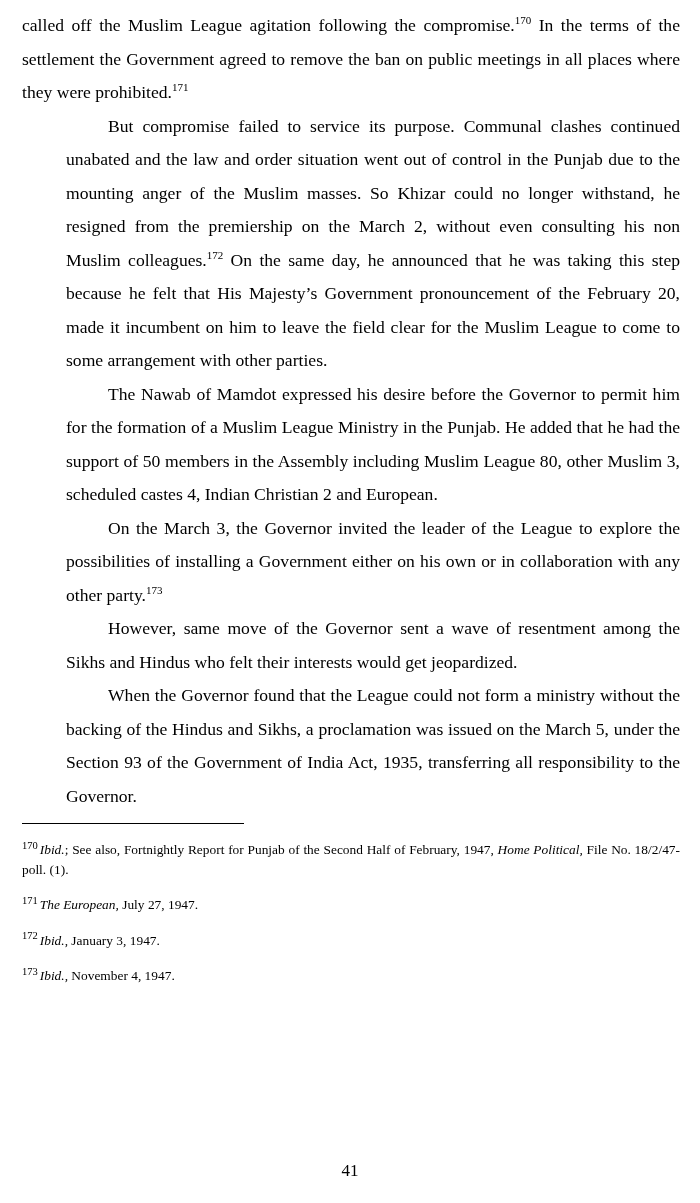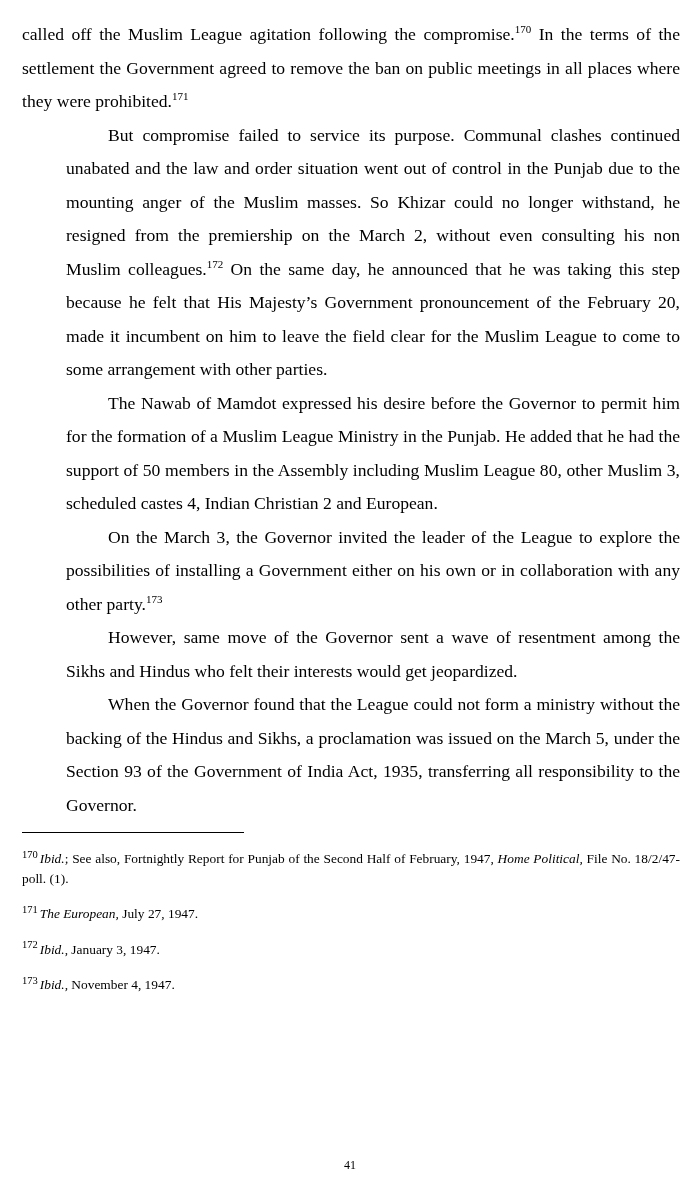--- a/index.html
+++ b/index.html
@@ -11,21 +11,21 @@
     width: 700px;
     min-height: 1203px;
     font-family: "Liberation Serif", "DejaVu Serif", serif;
     color: #000000;
   }
   .page {
     position: relative;
     width: 700px;
     min-height: 1203px;
     box-sizing: border-box;
-    padding: 18px 20px 0 22px;
+    padding: 9px 20px 0 22px;
   }
   .body-text p {
     margin: 0;
     font-size: 17.6px;
     line-height: 33.5px;
     text-align: justify;
     text-justify: inter-word;
     hyphens: none;
   }
   .body-text p.indent {
@@ -56,23 +56,23 @@
     font-size: 10.5px;
     vertical-align: super;
     line-height: 0;
     margin-right: 2px;
   }
   .it { font-style: italic; }
   .page-number {
     position: absolute;
     left: 0;
     right: 0;
-    bottom: 30px;
+    bottom: 22px;
     text-align: center;
-    font-size: 12px;
+    font-size: 17px;
   }
 </style>
 </head>
 <body>
 
 <div class="page">
 
   <div class="body-text">
     <p class="indent-0" id="p0"><span>called off the Muslim League agitation following the compromise.</span><sup>170</sup><span> In the terms of the settlement the Government agreed to remove the ban on public meetings in all places where they were prohibited.</span><sup>171</sup></p>
     <p class="indent" id="p1"><span>But compromise failed to service its purpose. Communal clashes continued unabated and the law and order situation went out of control in the Punjab due to the mounting anger of the Muslim masses. So Khizar could no longer withstand, he resigned from the premiership on the March 2, without even consulting his non Muslim colleagues.</span><sup>172</sup><span> On the same day, he announced that he was taking this step because he felt that His Majesty’s Government pronouncement of the February 20, made it incumbent on him to leave the field clear for the Muslim League to come to some arrangement with other parties.</span></p>

